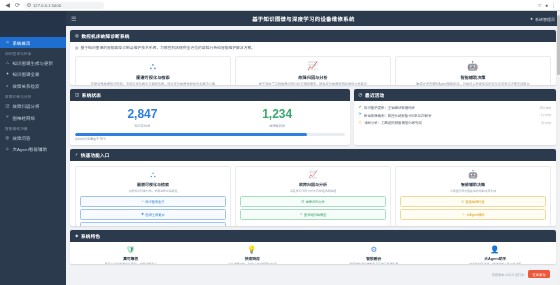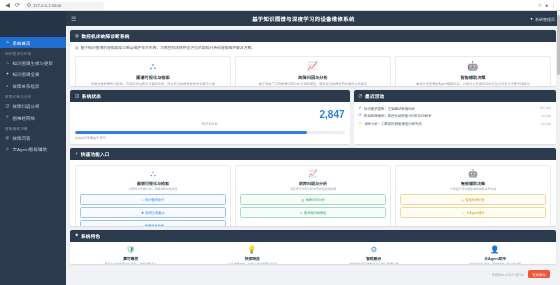--- a/index.html
+++ b/index.html
@@ -86,21 +86,21 @@
   .tile-title { font-size: 4.2px; font-weight: bold; color: #303a47; margin-bottom: 2px; }
   .tile-desc { font-size: 3.2px; color: #93a0b0; line-height: 1.45; }
 
   
   .row2 { display: flex; gap: 4px; }
   .col-stats { flex: 1 1 58%; min-width: 0; }
   .col-activity { flex: 1 1 42%; min-width: 0; }
 
   .stat-grid { display: flex; }
   .stat-cell { flex: 1 1 0; text-align: center; padding: 3px 0 4px; }
-  .stat-num { font-size: 10px; font-weight: bold; line-height: 1.1; text-align: right; }
+  .stat-num { font-size: 12px; font-weight: bold; line-height: 1.1; }
   .stat-label { font-size: 3.2px; color: #93a0b0; margin-top: 1.5px; }
   .bar-wrap { margin-top: 1px; }
   .bar-track { height: 3px; background: #e9edf2; border-radius: 2px; overflow: hidden; }
   .bar-fill { height: 100%; background: #2f7fe0; border-radius: 2px; }
   .bar-caption { font-size: 3px; color: #93a0b0; margin-top: 1.5px; }
 
   .act-list { display: flex; flex-direction: column; gap: 2.6px; }
   .act-item { display: flex; align-items: center; gap: 2.5px; font-size: 3.4px; color: #55606f; }
   .act-ico { font-size: 3.6px; line-height: 1; flex: 0 0 auto; }
   .act-text { flex: 1 1 auto; white-space: nowrap; overflow: hidden; text-overflow: ellipsis; }
@@ -262,20 +262,24 @@
             <div class="card-head">
               <span class="ch-ico">◫</span>
               <span>系统状态</span>
             </div>
             <div class="card-body">
               <div class="stat-grid">
                 <div class="stat-cell">
                   <div class="stat-num" style="color:#2f7fe0">2,847</div>
                   <div class="stat-label">知识实体数</div>
                 </div>
+                <div class="stat-cell">
+                  <div class="stat-num" style="color:#3aa871">1,234</div>
+                  <div class="stat-label">故障案例数</div>
+                </div>
               </div>
               <div class="bar-wrap">
                 <div class="bar-track">
                   <div class="bar-fill" id="progress-fill" style="width: 86%;"></div>
                 </div>
                 <div class="bar-caption">系统知识库覆盖率 86%</div>
               </div>
             </div>
           </div>
 

